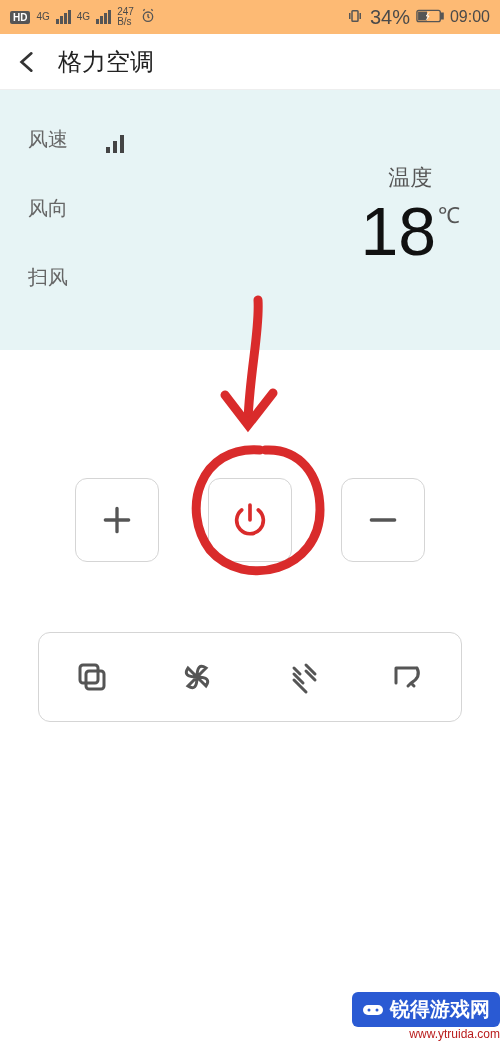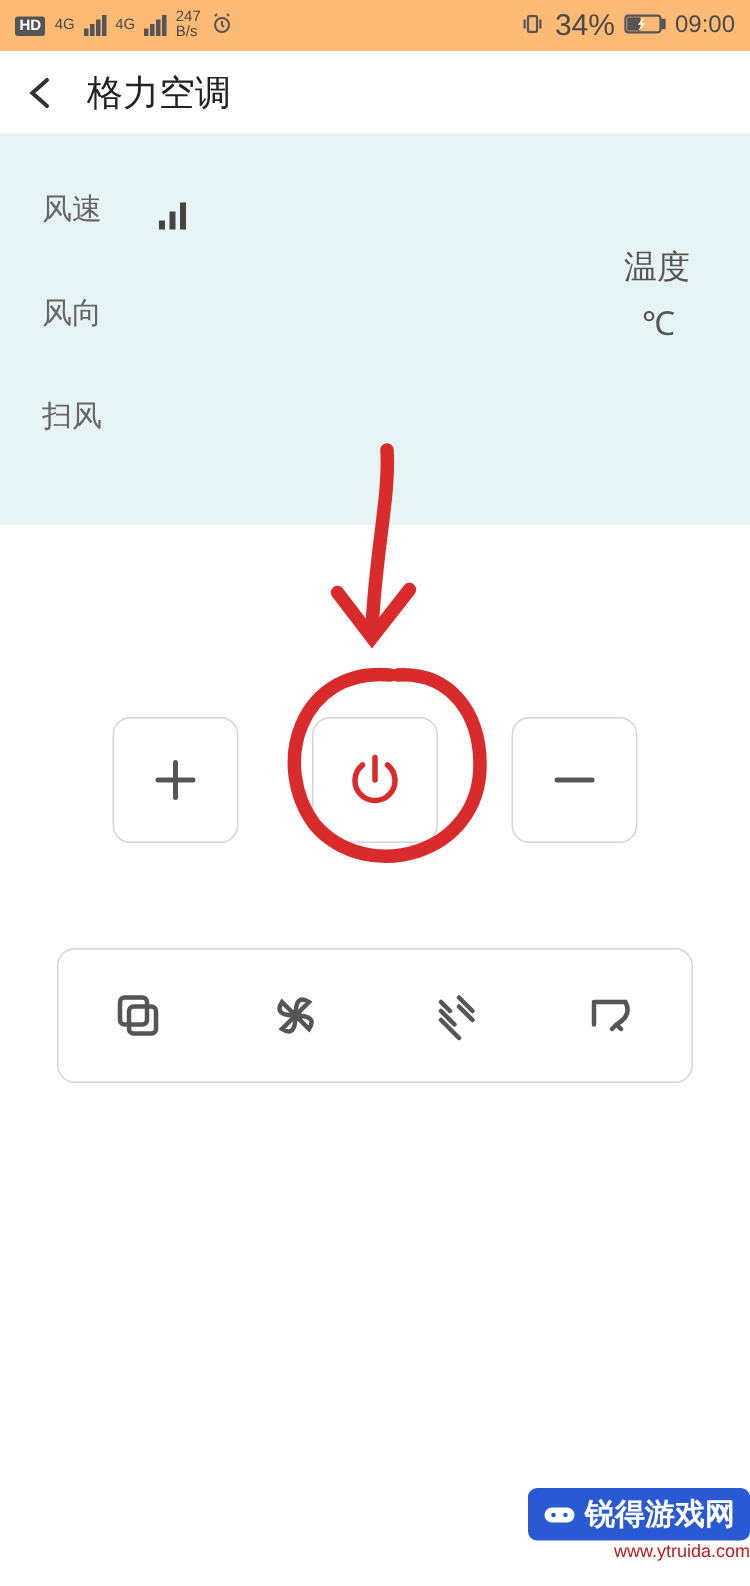--- a/index.html
+++ b/index.html
@@ -165,20 +165,21 @@
     <div class="info-row">
       <span class="info-label">风向</span>
     </div>
     <div class="info-row">
       <span class="info-label">扫风</span>
     </div>
   </div>
   <div class="info-right">
     <div class="temp-label">温度</div>
     <div class="temp-val">
+      <span>18</span>
       <span class="temp-unit">℃</span>
     </div>
   </div>
 </div>
 
 <div class="btn-row">
   <div class="sq-btn">
     <svg viewBox="0 0 24 24" stroke="#555" stroke-width="2" stroke-linecap="round">
       <path d="M12 5v14M5 12h14"></path>
     </svg>

